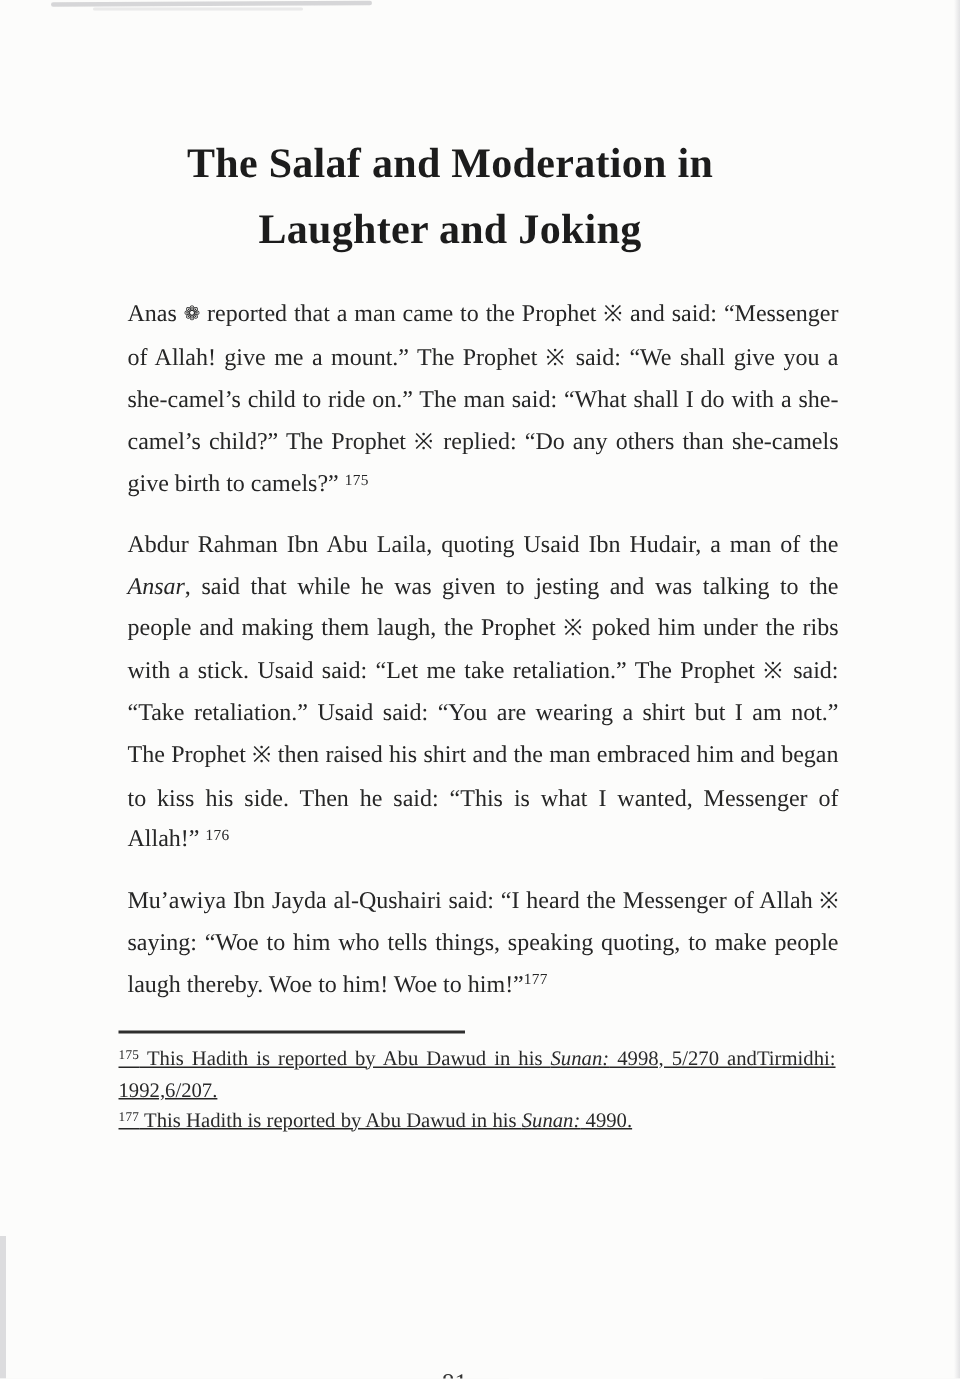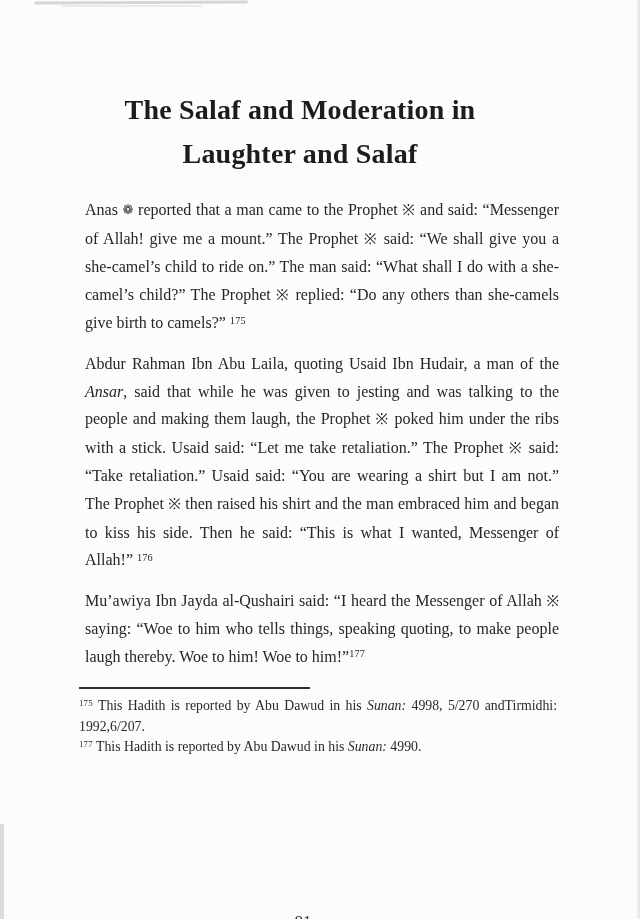--- a/index.html
+++ b/index.html
@@ -63,20 +63,21 @@
     position: relative; top: -.45em;
     letter-spacing: .2px;
     white-space: nowrap;
   }
   .s-sym { font-size: .94em; }
   .s-ra { font-size: .82em; position: relative; top: -1px; }
   
   .footnotes {
     margin: 14px 81px 0 79px;
     width: 478px;
+    text-decoration: underline;
   }
   .fn-rule {
     width: 231px; height: 0;
     border-top: 2px solid #2e2e2e;
     margin: 0 0 7px 0;
   }
   .fn {
     font-size: 13.8px;
     line-height: 19.5px;
     text-align: justify;
@@ -98,21 +99,21 @@
 
 <div class="page">
 
   <div class="smudge-top"></div>
   <div class="smudge-top2"></div>
   <div class="edge-right"></div>
   <div class="edge-left-bottom"></div>
 
   <div class="title-block">
     <div>The Salaf and Moderation in</div>
-    <div>Laughter and Salaf</div>
+    <div>Laughter and Joking</div>
   </div>
 
   <div class="body-text">
     <p class="para"><span>Anas </span><span class="s-ra">❁</span><span> reported that a man came to the Prophet </span><span class="s-sym">※</span><span> and said: “Messenger of Allah! give me a mount.” The Prophet </span><span class="s-sym">※</span><span> said: “We shall give you a she-camel’s child to ride on.” The man said: “What shall I do with a she- camel’s child?” The Prophet </span><span class="s-sym">※</span><span> replied: “Do any others than she-camels give birth to camels?” </span><span class="s-sup">175</span></p>
     <p class="para"><span>Abdur Rahman Ibn Abu Laila, quoting Usaid Ibn Hudair, a man of the </span><span class="s-i">Ansar</span><span>, said that while he was given to jesting and was talking to the people and making them laugh, the Prophet </span><span class="s-sym">※</span><span> poked him under the ribs with a stick. Usaid said: “Let me take retaliation.” The Prophet </span><span class="s-sym">※</span><span> said: “Take retaliation.” Usaid said: “You are wearing a shirt but I am not.” The Prophet </span><span class="s-sym">※</span><span> then raised his shirt and the man embraced him and began to kiss his side. Then he said: “This is what I wanted, Messenger of Allah!” </span><span class="s-sup">176</span></p>
     <p class="para"><span>Mu’awiya Ibn Jayda al-Qushairi said: “I heard the Messenger of Allah </span><span class="s-sym">※</span><span> saying: “Woe to him who tells things, speaking quoting, to make people laugh thereby. Woe to him! Woe to him!”</span><span class="s-sup">177</span></p>
   </div>
 
   <div class="footnotes">
     <div class="fn-rule"></div>

